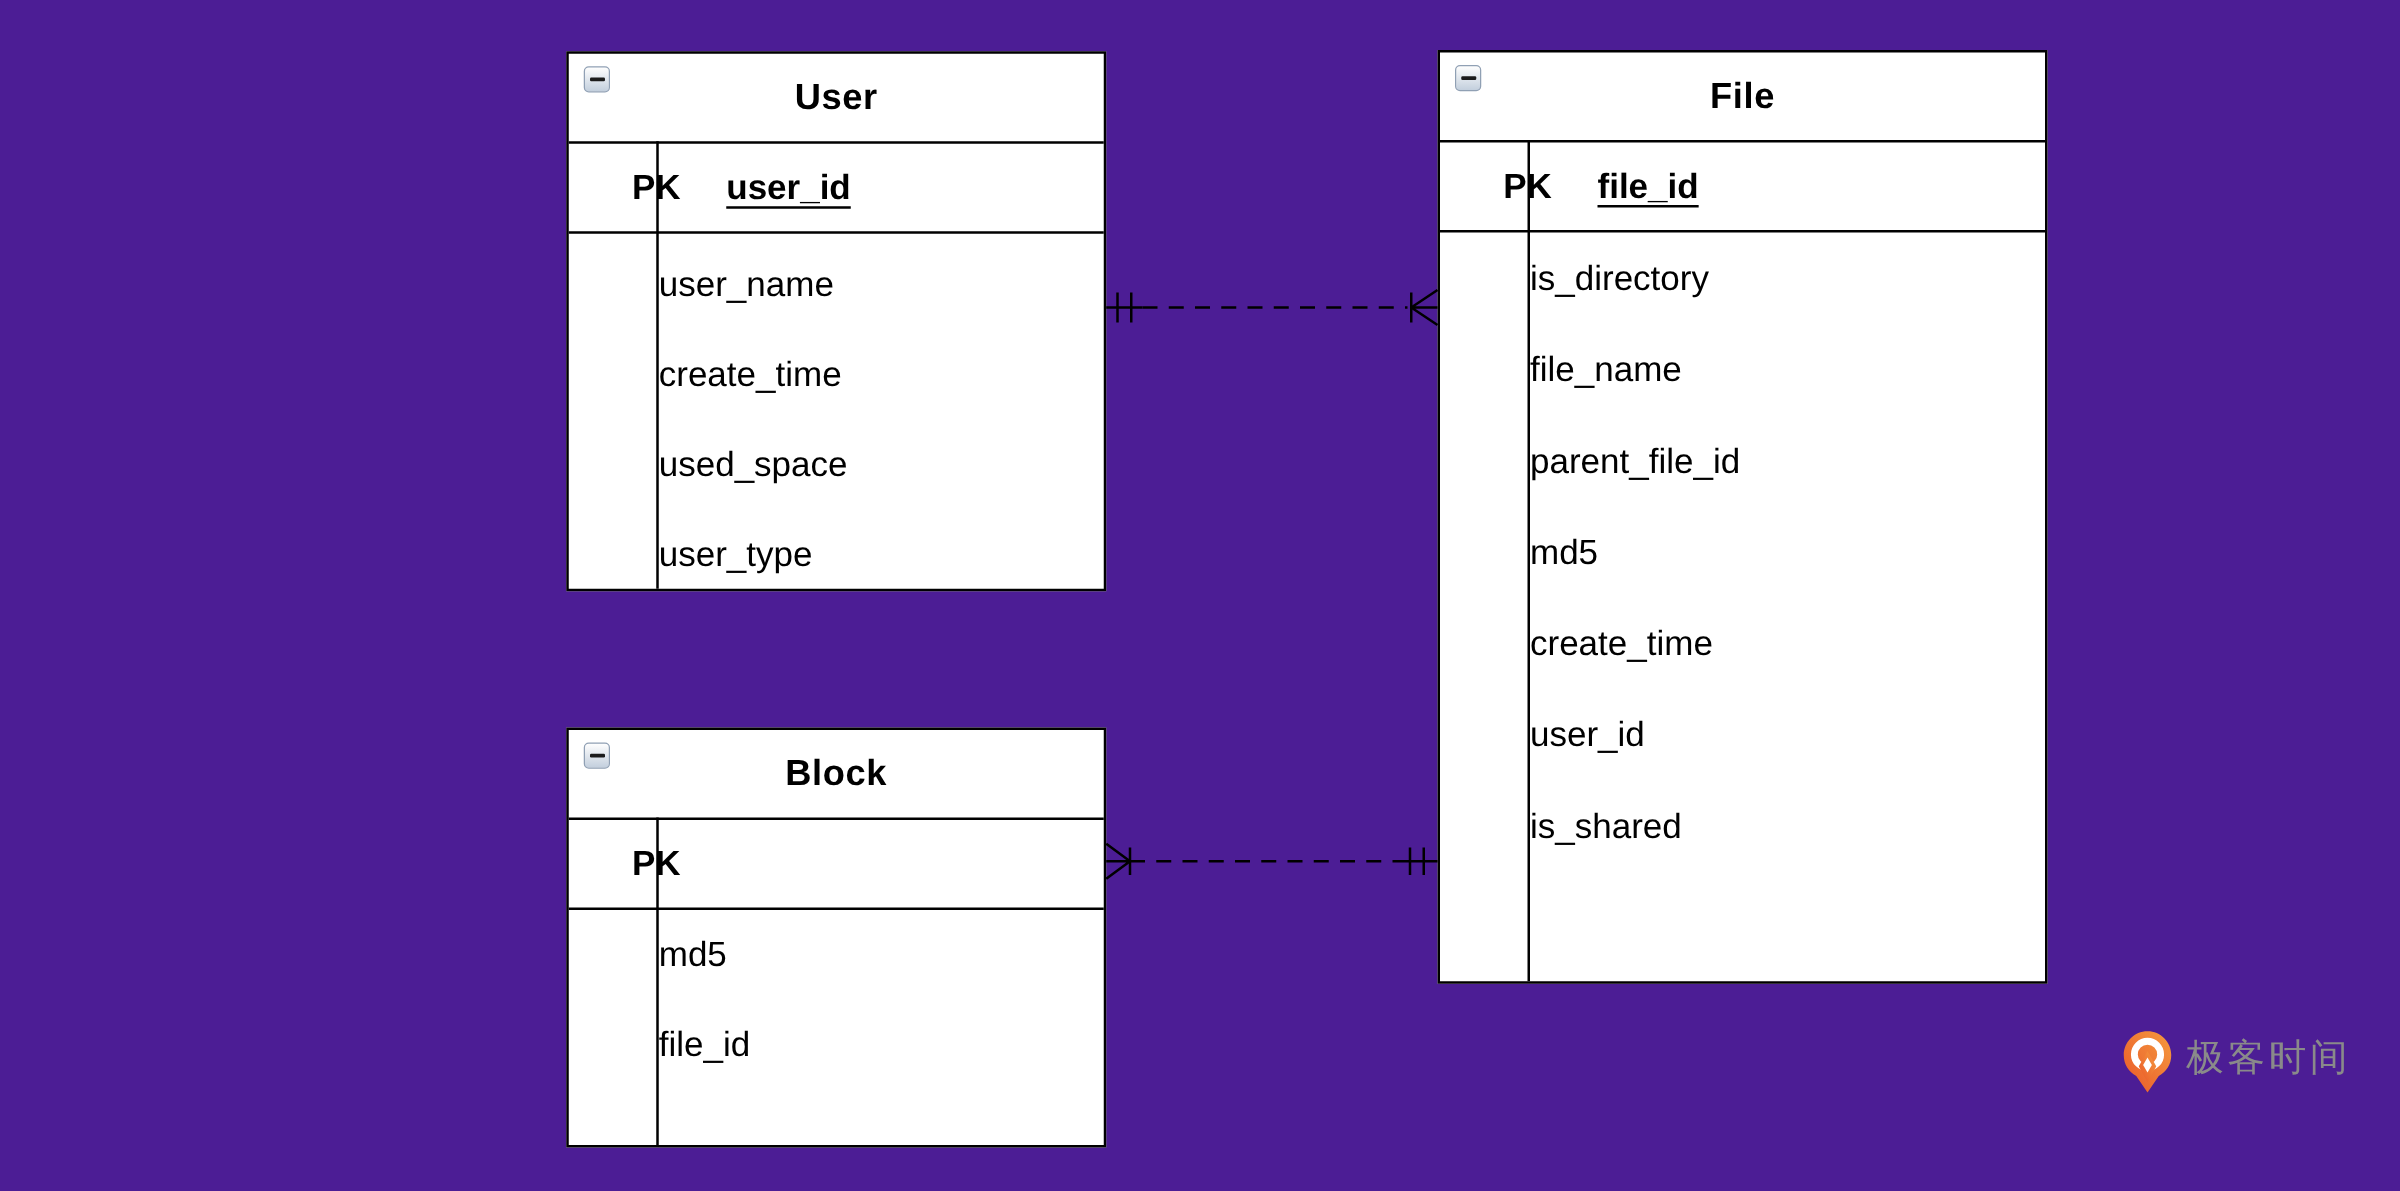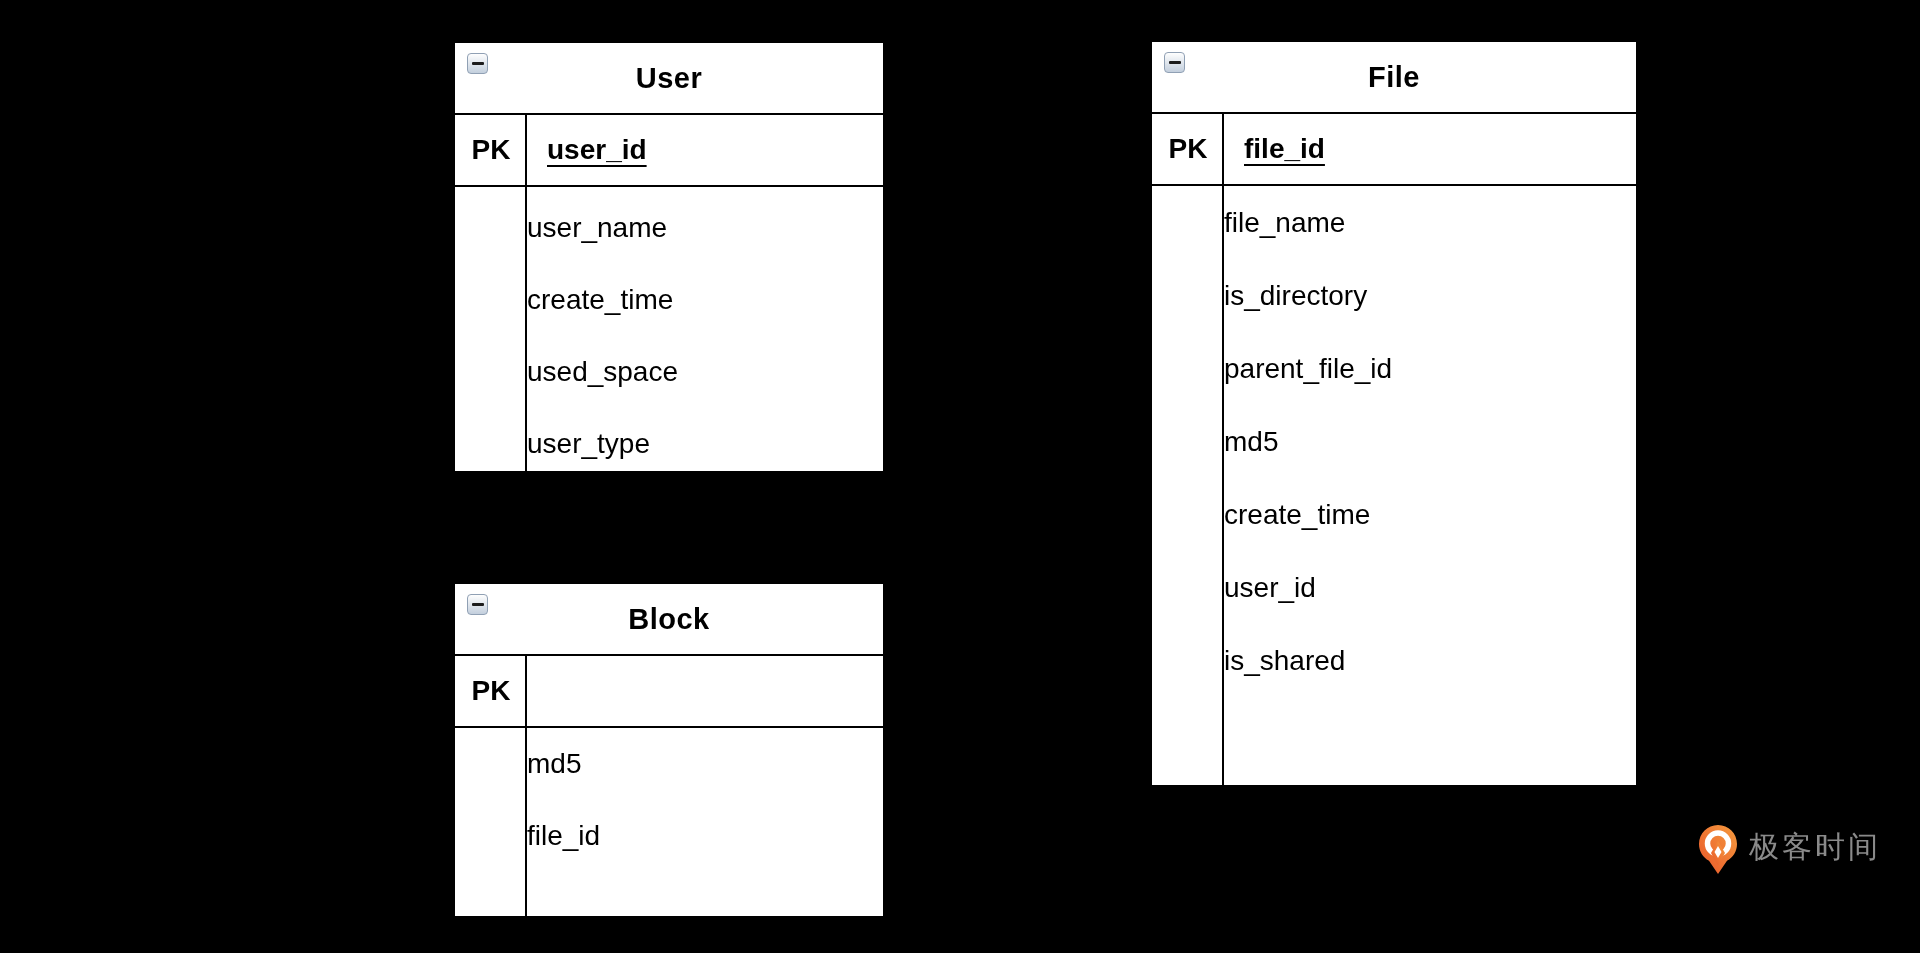--- a/index.html
+++ b/index.html
@@ -1,19 +1,19 @@
 <!DOCTYPE html>
 <html><head>
 <meta charset="utf-8">
 <style>
   html,body{margin:0;padding:0;background:#ffffff;}
   .canvas{
     position:relative;
     width:1920px;height:953px;
-    background:#000000;
+    background:#4c1d95;
     font-family:"Liberation Sans","DejaVu Sans",sans-serif;
     overflow:hidden;
   }
   
   .entity{
     position:absolute;
     background:#ffffff;
     border:2px solid #000000;
     box-sizing:border-box;
   }
@@ -39,21 +39,21 @@
     border:1px solid #90a0b4;border-radius:4px;
     background:linear-gradient(#fefefe,#c3cfdd);
     display:flex;align-items:center;justify-content:center;
     cursor:pointer;
   }
   .collapse-btn .minus{
     width:12px;height:3px;background:#1c1c1c;border-radius:1px;
   }
   .row-pk{
     height:70px;border-bottom:2px solid #000000;
-    display:flex;align-items:stretch;
+    display:flex;align-items:stretch;padding-left:34px;
   }
   .pk-cell{
     width:72px;flex:0 0 72px;
     display:flex;align-items:center;justify-content:center;
     font-size:28px;font-weight:bold;color:#000000;
   }
   .key-cell{
     flex:1;display:flex;align-items:center;
     padding-left:20px;
     font-size:28px;font-weight:bold;color:#000000;
@@ -114,22 +114,22 @@
       <span class="collapse-btn">
           <span class="minus"></span>
         </span>
       <span class="title">File</span>
     </div>
     <div class="row-pk">
       <span class="pk-cell">PK</span>
       <span class="key-cell">file_id</span>
     </div>
     <div class="body">
+      <div class="field-row">is_directory</div>
       <div class="field-row">file_name</div>
-      <div class="field-row">is_directory</div>
       <div class="field-row">parent_file_id</div>
       <div class="field-row">md5</div>
       <div class="field-row">create_time</div>
       <div class="field-row">user_id</div>
       <div class="field-row">is_shared</div>
     </div>
   </div>
 
   <div class="entity" id="table-block">
     <div class="col-divider"></div>

